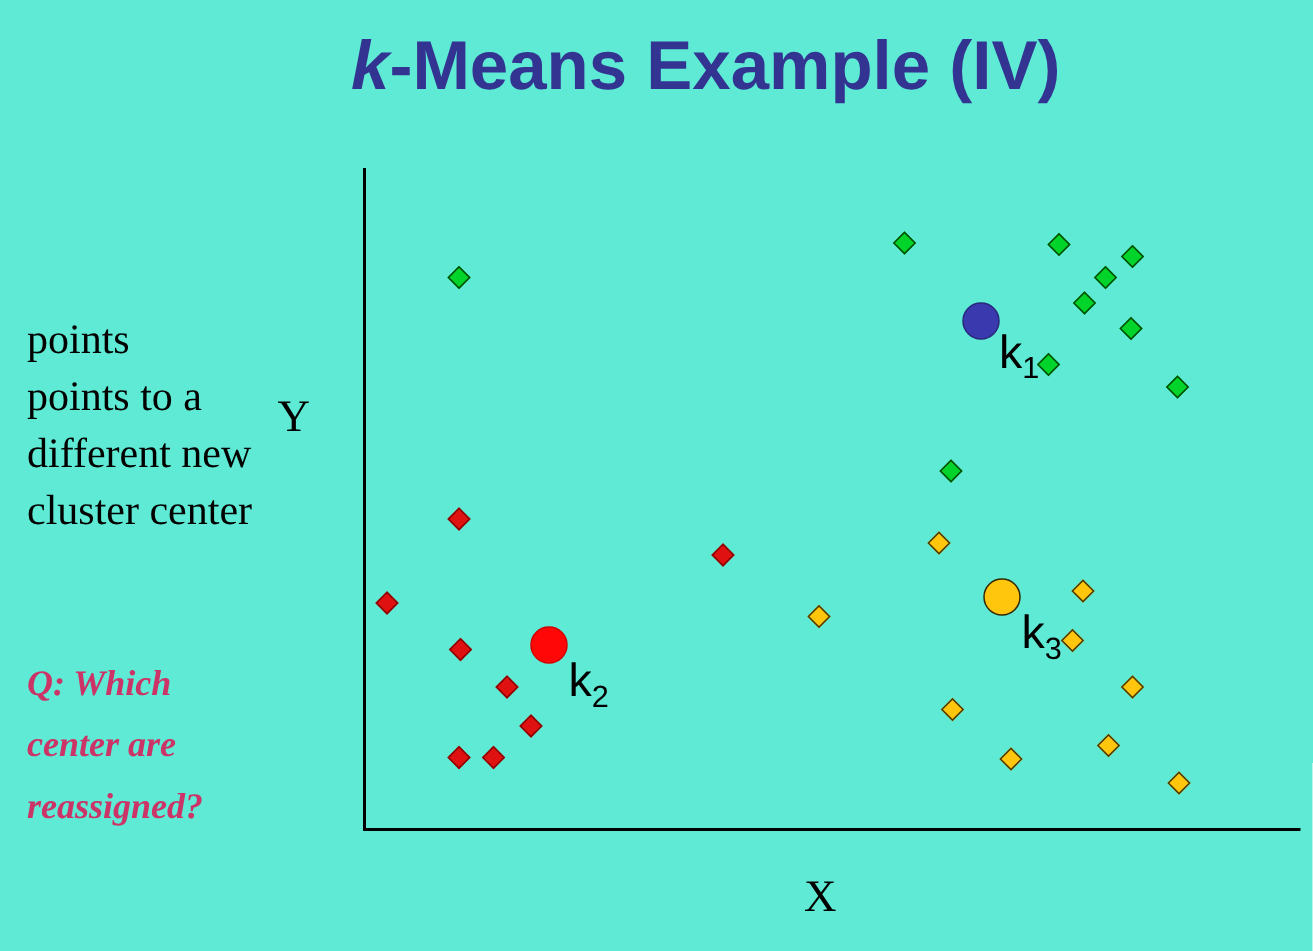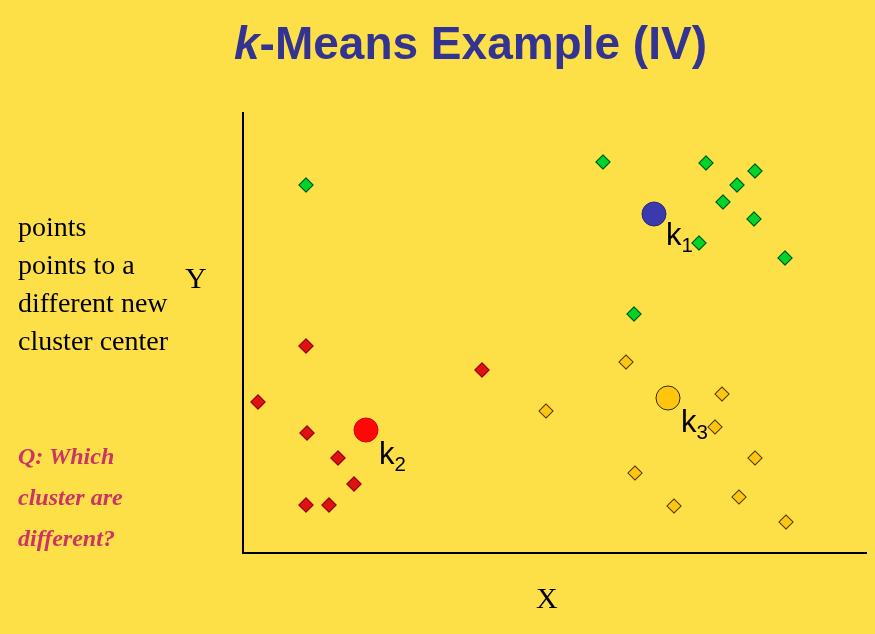--- a/index.html
+++ b/index.html
@@ -1,21 +1,21 @@
 <!DOCTYPE html>
 <html><head>
 <meta charset="utf-8">
 <style>
   * { margin: 0; padding: 0; box-sizing: border-box; }
   html, body { background: #ffffff; }
   .slide {
     position: relative;
     width: 875px;
     height: 634px;
-    background: #fde047;
+    background: #5eead4;
     overflow: hidden;
     font-family: "Liberation Serif", serif;
   }
   .slide-title {
     position: absolute;
     top: 16px;
     left: 0;
     width: 100%;
     padding-left: 66px;
     text-align: center;
@@ -107,22 +107,22 @@
 
   <div class="left-note" style="color: rgb(0, 0, 0);">
     <div>points</div>
     <div>points to a</div>
     <div>different new</div>
     <div>cluster center</div>
   </div>
 
   <div class="question" style="color: rgb(204, 51, 102);">
     <div>Q: Which</div>
-    <div>cluster are</div>
-    <div>different?</div>
+    <div>center are</div>
+    <div>reassigned?</div>
   </div>
 
   <div class="plot">
     <div class="y-axis-line"></div>
     <div class="x-axis-line"></div>
     <span class="y-axis-label">Y</span>
     <span class="x-axis-label">X</span>
   <div class="diamond" style="left: 306px; top: 185px; background: rgb(0, 212, 42); border-color: rgb(5, 77, 5);"></div>
       <div class="diamond" style="left: 603px; top: 162px; background: rgb(0, 212, 42); border-color: rgb(5, 77, 5);"></div>
       <div class="diamond" style="left: 706px; top: 163px; background: rgb(0, 212, 42); border-color: rgb(5, 77, 5);"></div>

